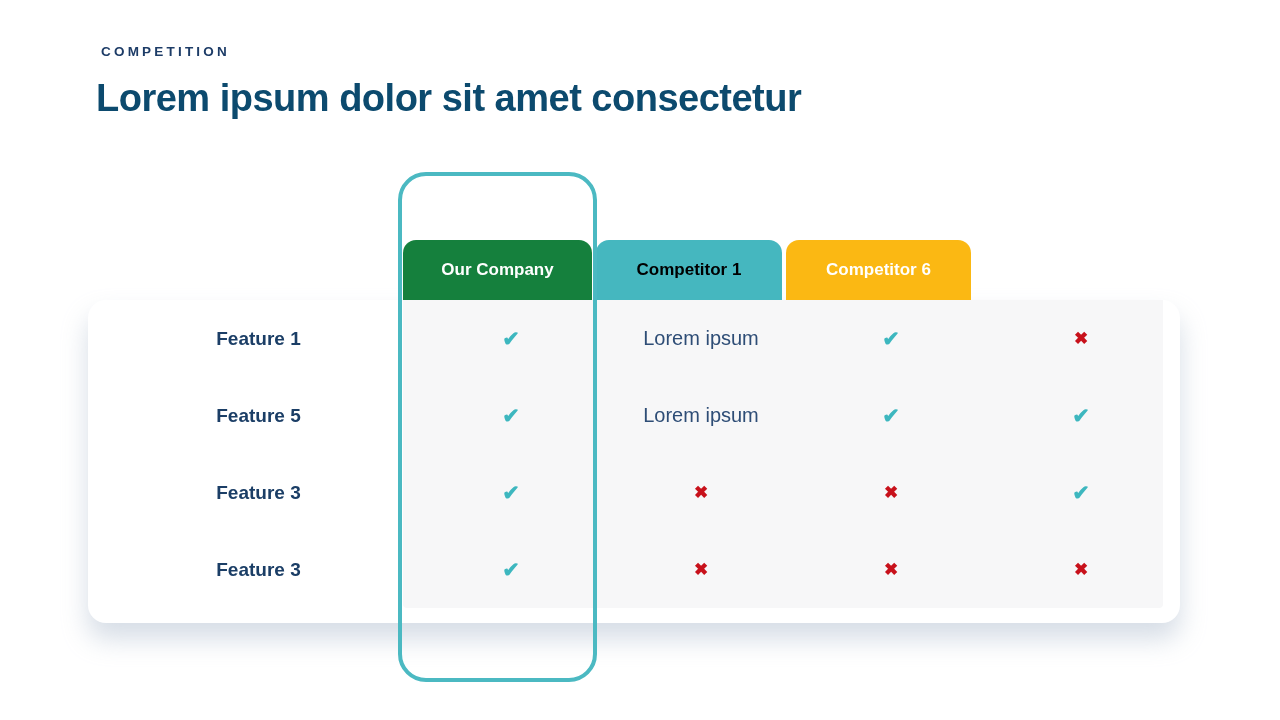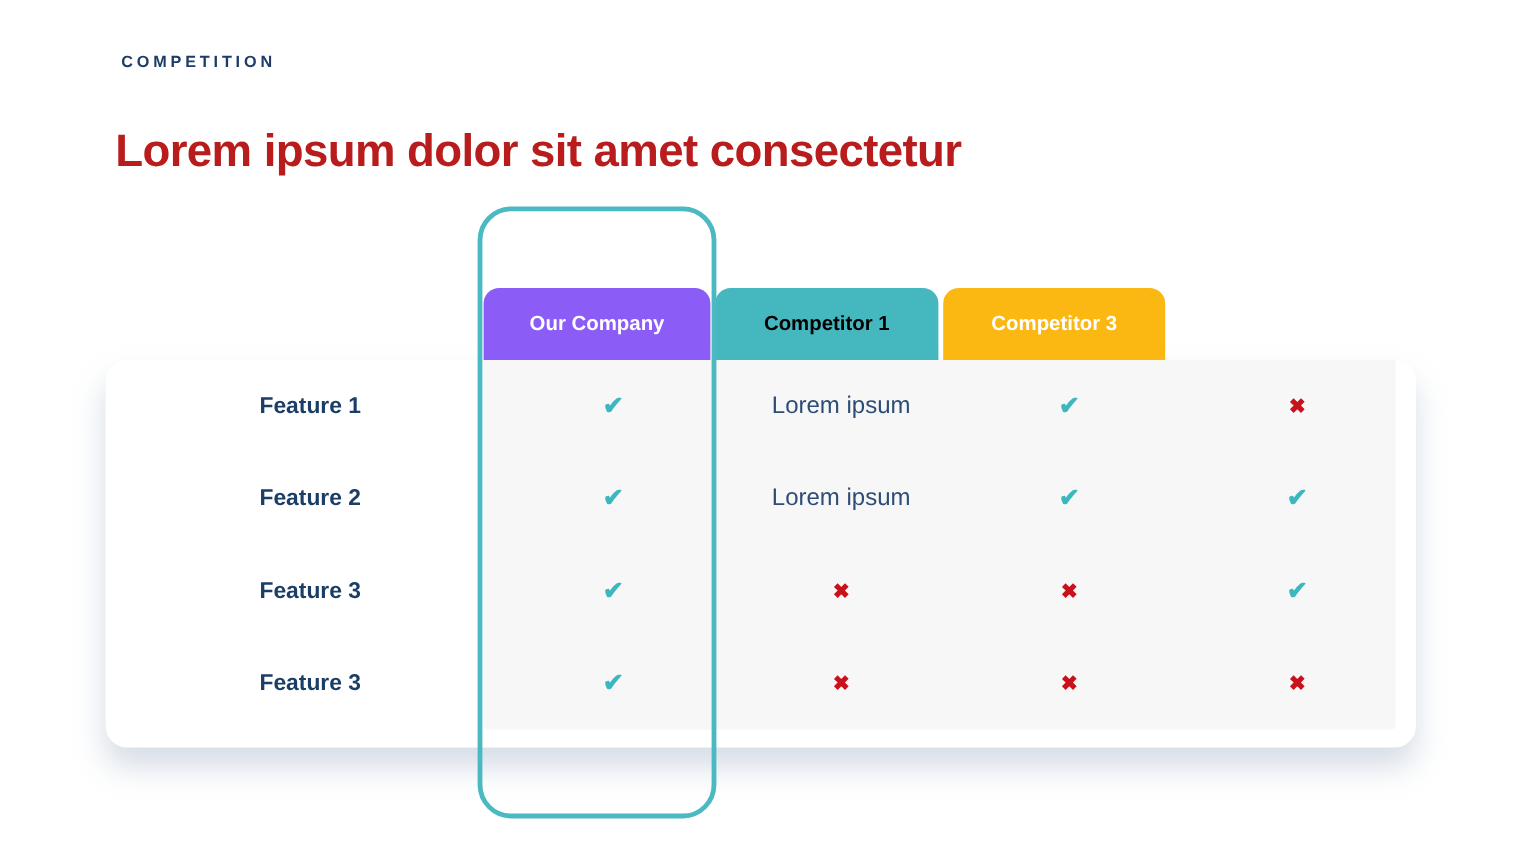--- a/index.html
+++ b/index.html
@@ -26,22 +26,21 @@
     color: #1d3c67;
   }
   .title {
     position: absolute;
     left: 96px;
     top: 74px;
     font-size: 38px;
     line-height: 48px;
     font-weight: 700;
     letter-spacing: -0.5px;
-    color: #b91c1c;
-    margin-top: 28px;
+    color: #0c4a6e;
   }
   .card {
     position: absolute;
     left: 88px;
     top: 300px;
     width: 1092px;
     height: 323px;
     background: #ffffff;
     border-radius: 18px;
     box-shadow: 0 16px 26px rgba(164, 180, 200, 0.45);
@@ -142,49 +141,49 @@
 <div class="slide">
 
   <div class="eyebrow">COMPETITION</div>
   <div class="title">Lorem ipsum dolor sit amet consectetur</div>
 
   <div class="card">
     <div class="gray-panel"></div>
   </div>
 
   <div class="tabs">
-      <div class="tab" style="left: 403px; width: 189px; background: #8b5cf6;">
+      <div class="tab" style="left: 403px; width: 189px; background: #15803d;">
         <span style="color: rgb(255, 255, 255);">Our Company</span>
       </div>
       <div class="tab" style="left: 596px; width: 186px; background: rgb(69, 183, 191);">
         <span style="color: #000000;">Competitor 1</span>
       </div>
       <div class="tab" style="left: 786px; width: 185px; background: rgb(251, 184, 19);">
-        <span style="color: rgb(255, 255, 255);">Competitor 3</span>
+        <span style="color: rgb(255, 255, 255);">Competitor 6</span>
       </div>
     </div>
 
   <div class="rows">
       <div class="t-row" style="top: 0px;">
         <div class="feature-cell">Feature 1</div>
         <div class="data-cell" style="left: 315px;">
           <span class="mark-check" style="color: rgb(61, 183, 191);">✔</span>
         </div>
         <div class="data-cell" style="left: 505px;">
           <span class="cell-text">Lorem ipsum</span>
         </div>
         <div class="data-cell" style="left: 695px;">
           <span class="mark-check" style="color: rgb(61, 183, 191);">✔</span>
         </div>
         <div class="data-cell" style="left: 885px;">
           <span class="mark-cross" style="color: rgb(200, 17, 27);">✖</span>
         </div>
       </div>
       <div class="t-row" style="top: 77px;">
-        <div class="feature-cell">Feature 2</div>
+        <div class="feature-cell">Feature 5</div>
         <div class="data-cell" style="left: 315px;">
           <span class="mark-check" style="color: rgb(61, 183, 191);">✔</span>
         </div>
         <div class="data-cell" style="left: 505px;">
           <span class="cell-text">Lorem ipsum</span>
         </div>
         <div class="data-cell" style="left: 695px;">
           <span class="mark-check" style="color: rgb(61, 183, 191);">✔</span>
         </div>
         <div class="data-cell" style="left: 885px;">

